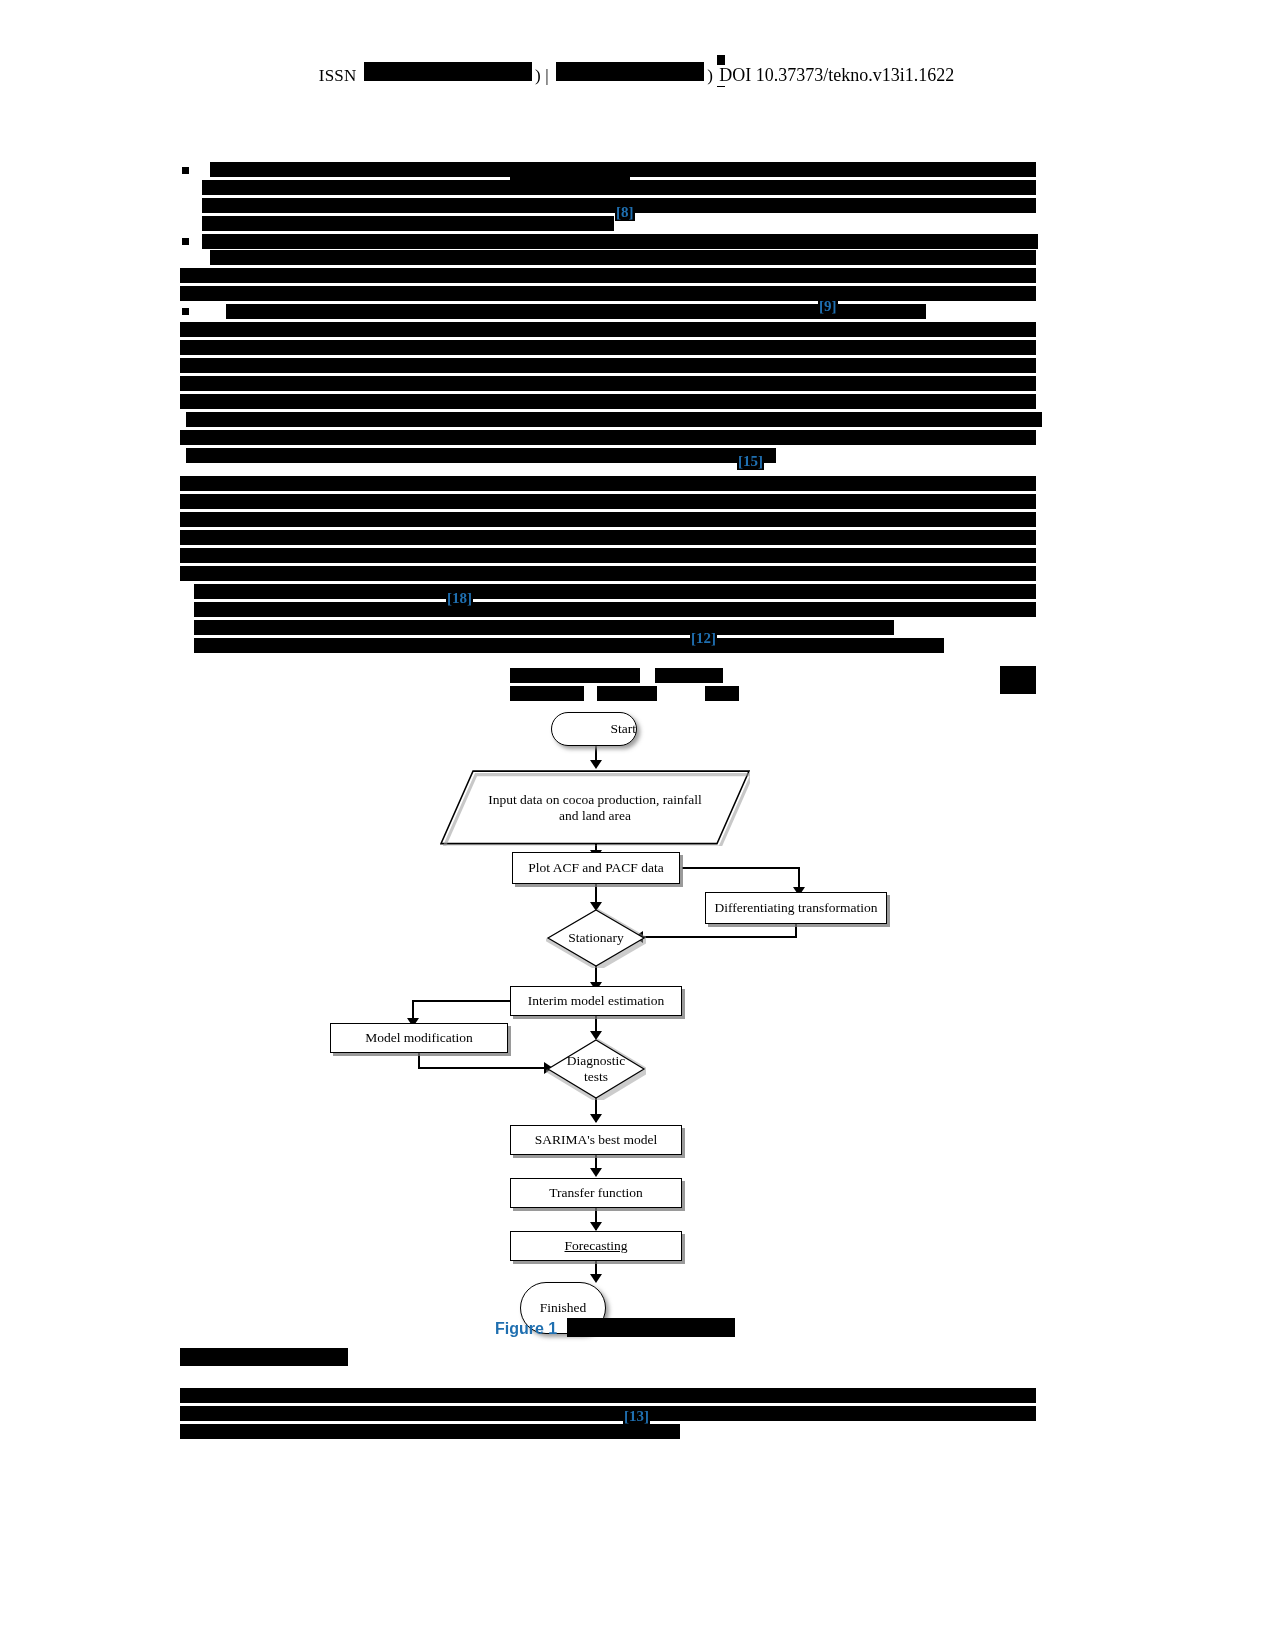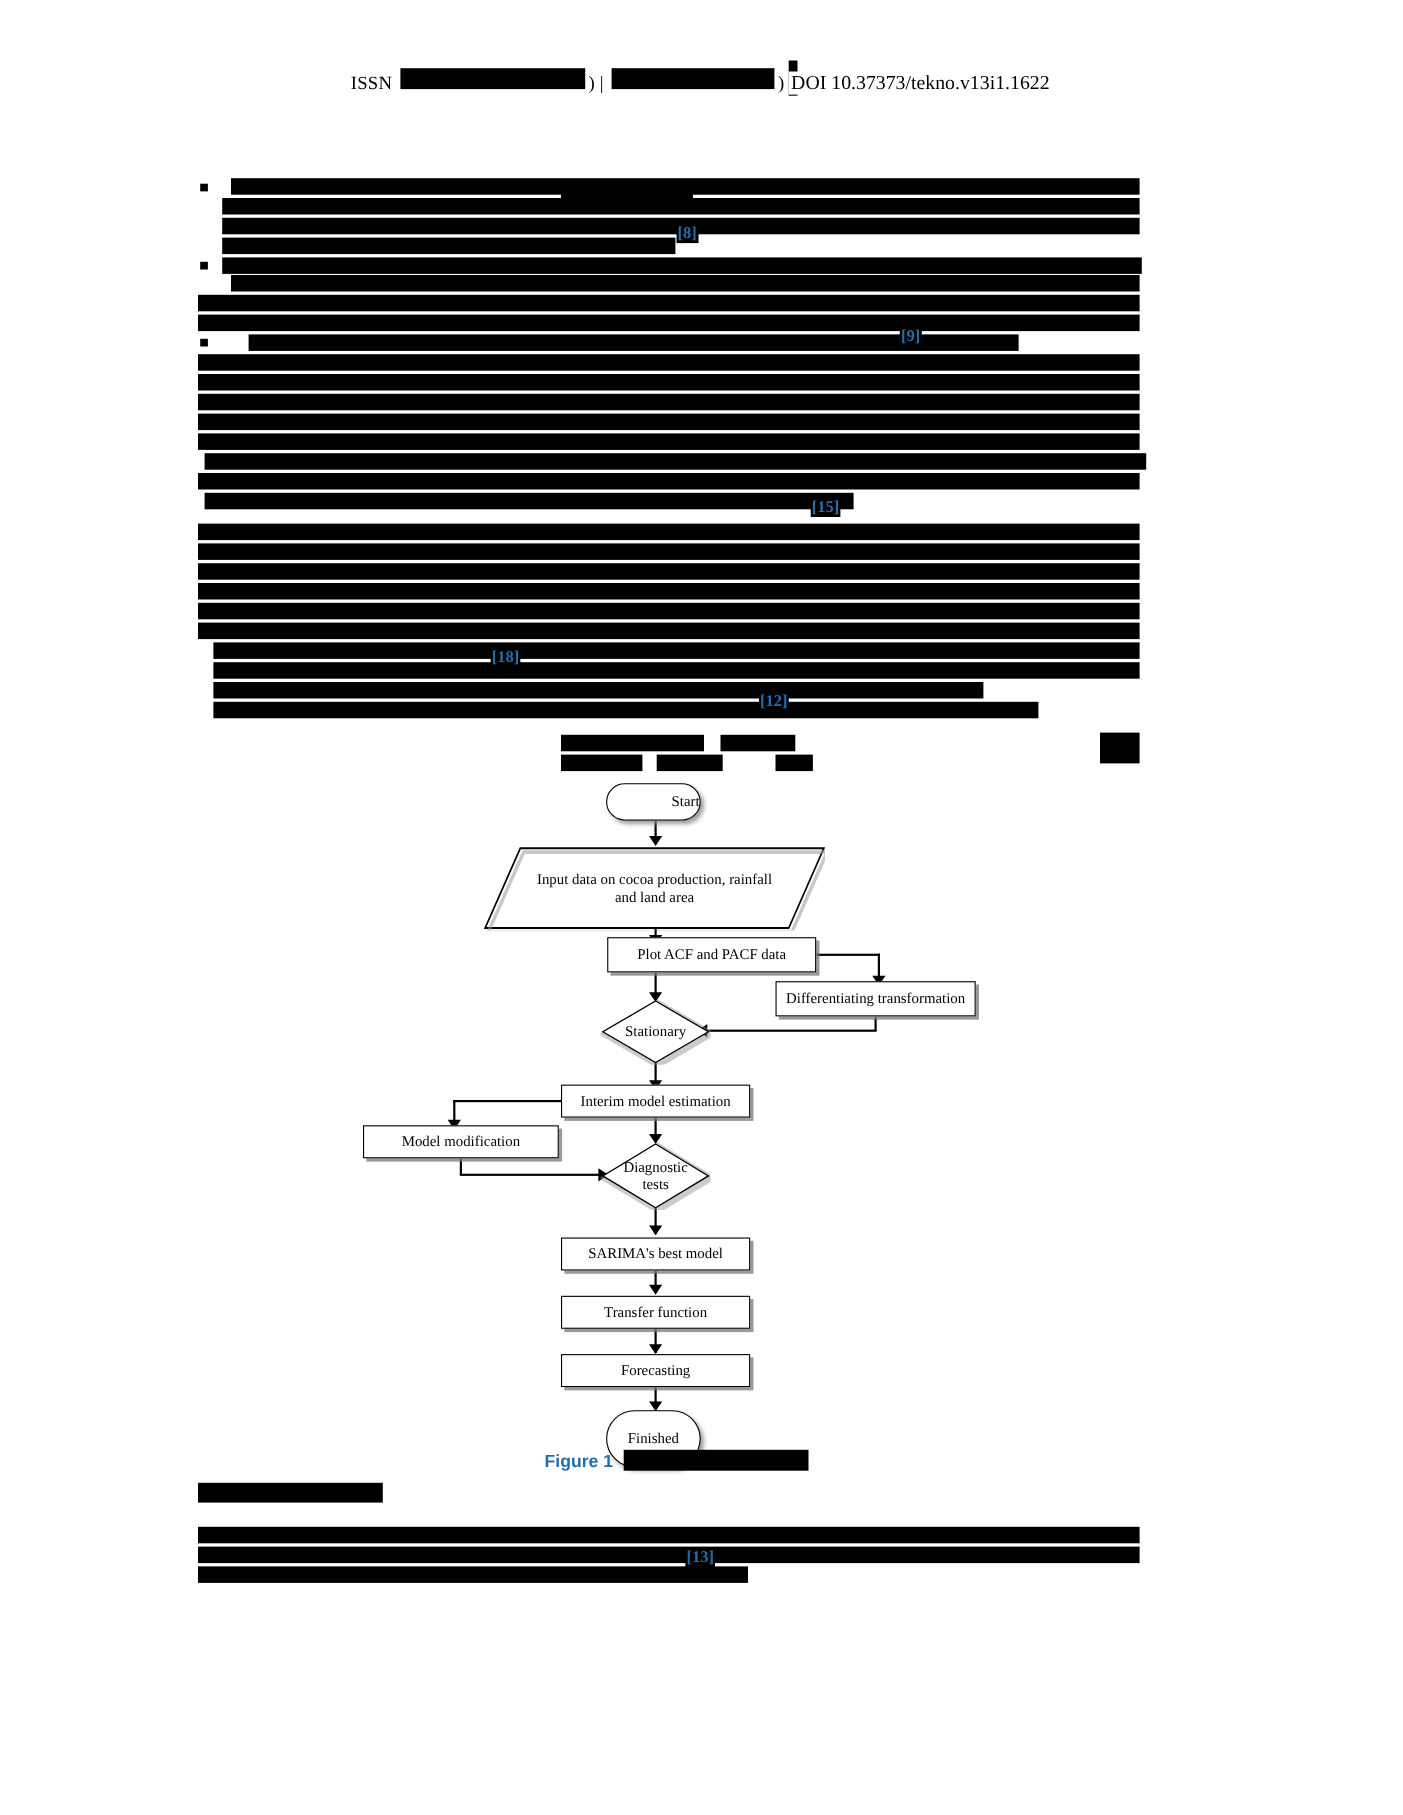--- a/index.html
+++ b/index.html
@@ -254,21 +254,21 @@
   <div class="fnode fpara" style="left:440px; top:110px; width:310px; height:76px;">
     <svg class="para-shape" viewBox="0 0 310 66" preserveAspectRatio="none">
       <polygon points="33,1 309,1 277,64 1,64" fill="#ffffff" stroke="#000000" stroke-width="1.5"></polygon>
       <polygon points="36,4 312,4 280,67 4,67" fill="none" stroke="#9a9a9a" stroke-width="3" opacity="0.55"></polygon>
     </svg>
     <span class="plabel" style="display:block;width:230px;">Input data on cocoa production, rainfall and land area</span>
   </div>
   <span class="conn" style="left:595px; top:174px; width:2px; height:22px;"></span>
   <span class="arrowdown" style="left:590px; top:190px;"></span>
 
-  <div class="fnode" style="left:512px; top:192px; width:190px; height:32px;margin-left:40px;">
+  <div class="fnode" style="left:512px; top:192px; width:168px; height:32px;">
     <span>Plot ACF and PACF data</span>
   </div>
 
   <span class="conn" style="left:682px; top:207px; width:118px; height:2px;"></span>
   <span class="conn" style="left:798px; top:207px; width:2px; height:26px;"></span>
   <span class="arrowdown" style="left:793px; top:227px;"></span>
 
   <div class="fnode" style="left:705px; top:232px; width:182px; height:32px;">
     <span>Differentiating transformation</span>
   </div>
@@ -324,27 +324,27 @@
   </div>
   <span class="conn" style="left:595px; top:495px; width:2px; height:20px;"></span>
   <span class="arrowdown" style="left:590px; top:508px;"></span>
 
   <div class="fnode" style="left:510px; top:518px; width:172px; height:30px;">
     <span>Transfer function</span>
   </div>
   <span class="conn" style="left:595px; top:548px; width:2px; height:22px;"></span>
   <span class="arrowdown" style="left:590px; top:562px;"></span>
 
-  <div class="fnode" style="left:510px; top:571px; width:172px; height:30px;">
+  <div class="fnode" style="left:510px; top:571px; width:172px; height:30px;text-decoration:underline;">
     <span>Forecasting</span>
   </div>
   <span class="conn" style="left:595px; top:601px; width:2px; height:20px;"></span>
   <span class="arrowdown" style="left:590px; top:614px;"></span>
 
-  <div class="fnode fterm" style="left:551px; top:622px; width:86px; height:52px;">
+  <div class="fnode fterm" style="left:520px; top:622px; width:86px; height:52px;">
     <span>Finished</span>
   </div>
 </div>
 
 <div id="caption">
   <span class="figlabel">Figure 1</span>
   <span class="redact" style="width:168px;height:19px;margin-left:6px;vertical-align:-3px;"></span>
 </div>
 
 <div id="footer-text">

